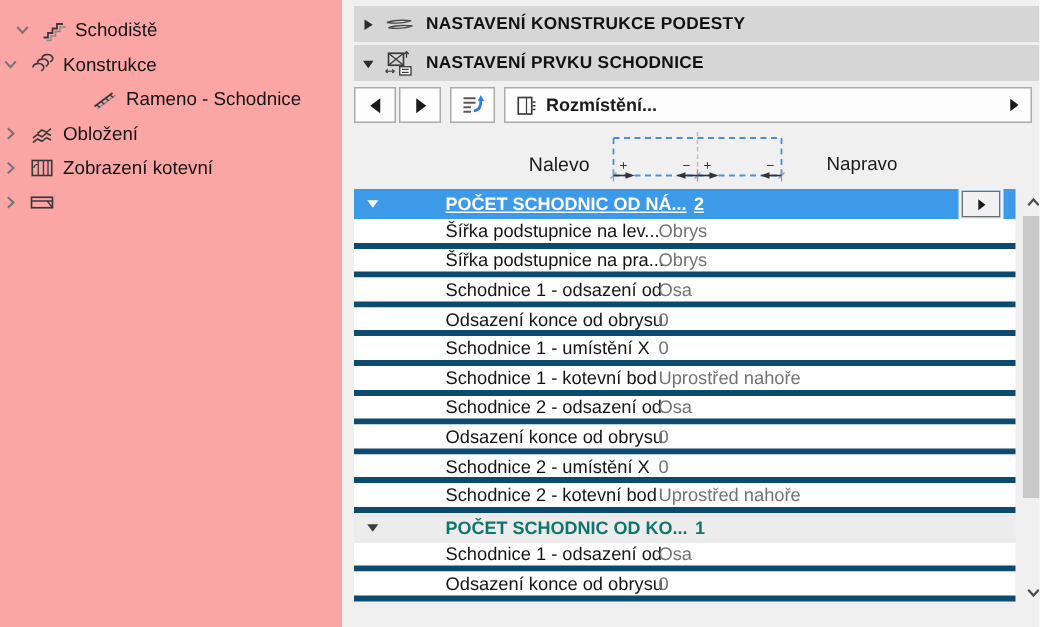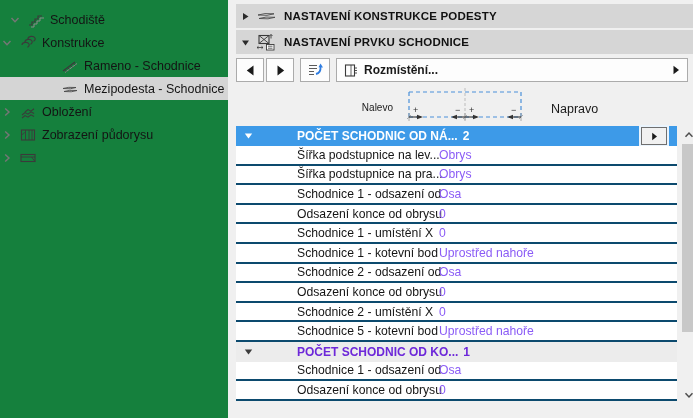--- a/index.html
+++ b/index.html
@@ -1,21 +1,21 @@
 <!DOCTYPE html>
 <html><head>
 <meta charset="utf-8">
 <style>
   * { margin:0; padding:0; box-sizing:border-box; }
   html,body { background:#fff; }
   body { font-family:"Liberation Sans","DejaVu Sans",sans-serif; font-size:12px; color:#1a1a1a; }
   #app { position:relative; width:693px; height:418px; background:#f0f0f0; overflow:hidden; }
 
   
-  #tree { position:absolute; left:0; top:0; width:228px; height:418px; background:#15803d; padding-top:8px; }
+  #tree { position:absolute; left:0; top:0; width:228px; height:418px; background:#fca5a5; padding-top:8px; }
   .titem { position:relative; height:23px; display:flex; align-items:center; white-space:nowrap; cursor:default; }
   .titem.sel { background:#d5d5d5; }
   .chev { width:14px; height:14px; display:inline-flex; align-items:center; justify-content:center; flex:0 0 14px; }
   .ticon { width:20px; height:18px; display:inline-flex; align-items:center; justify-content:center; margin:0 4px 0 4px; flex:0 0 20px; }
   .tlab { font-size:12.5px; color:#141414; }
   .lv0 { padding-left:8px; }
   .lv1 { }
   .lv2 { padding-left:56px; }
 
   
@@ -30,35 +30,35 @@
   .tbtn { position:absolute; top:0; height:24px; background:#fdfdfd; border:1px solid #ababab; display:flex; align-items:center; justify-content:center; cursor:pointer; }
   #btn-prev { left:0; width:28px; }
   #btn-next { left:30px; width:28px; }
   #btn-transfer { left:64px; width:30px; }
   #dd { left:100px; width:352px; justify-content:center; padding:0 6px; }
   #dd .ddlab { font-weight:bold; margin-left:6px; flex:1; }
   #dd .ddarrow { flex:0 0 10px; }
 
   
   #preview { position:absolute; left:8px; top:86px; width:457px; height:38px; }
-  #lbl-left  { position:absolute; right:300px; top:16px; font-size:10px; }
+  #lbl-left  { position:absolute; right:300px; top:16px; font-size:13px; }
   #lbl-right { position:absolute; left:296px;  top:16px; font-size:12.5px;margin-left:19px; }
   #diagram   { position:absolute; left:168px; top:0; }
 
   
   #ptable { position:absolute; left:8px; top:126px; width:441px; }
   .grow { position:relative; height:20px; display:flex; align-items:center; }
-  .grow.g1 { background:#3d9ae8; color:#fff; }
-  .grow.g2 { background:#ececec; color:#6d28d9; height:19.6px; }
+  .grow.g1 { background:#3d9ae8; color:#fff;text-decoration:underline; }
+  .grow.g2 { background:#ececec; color:#0f766e; height:19.6px; }
   .grow .gtri { width:12px; margin-left:8px; display:flex; flex:0 0 12px; }
   .grow .glab { font-weight:bold; font-size:12px; margin-left:41px; }
   .grow .gval { font-weight:bold; font-size:12px; margin-left:5px; }
-  .prow { position:relative; height:19.6px; background:#fff; border-bottom:2px solid #0c4a6e; display:flex; align-items:center; }
+  .prow { position:relative; height:19.6px; background:#fff; border-bottom:4px solid #0c4a6e; display:flex; align-items:center; }
   .plab { margin-left:61px; font-size:12.2px; color:#151515; }
-  .pval { position:absolute; left:203px; font-size:12.2px; color:#8b5cf6; }
+  .pval { position:absolute; left:203px; font-size:12.2px; color:#737373; }
   #row-more { position:absolute; left:405px; top:1px; width:26px; height:18px; background:#f1f1f1; border:1px solid #6f6f6f; outline:2px solid #eaf4fd; display:flex; align-items:center; justify-content:center; cursor:pointer; }
 
   
   #sbar { position:absolute; left:453px; top:126px; width:16px; height:278px; background:#f0f0f0; }
   #sb-up   { position:absolute; top:2px;  left:0; width:16px; height:14px; display:flex; align-items:center; justify-content:center; cursor:pointer; }
   #sb-dn   { position:absolute; bottom:2px; left:0; width:16px; height:14px; display:flex; align-items:center; justify-content:center; cursor:pointer; }
   #sb-thumb{ position:absolute; top:18px; left:1px; width:14px; height:188px; background:#c8c8c8; cursor:pointer; }
   svg { display:block; }
 </style>
 </head>
@@ -103,29 +103,20 @@
       <span class="ticon">
         <svg width="18" height="16" viewBox="0 0 18 16">
             <path d="M2 13 L14 4" stroke="#3a3a3a" stroke-width="1.2" fill="none"></path>
             <path d="M4 14.5 L16 5.5" stroke="#8a8a8a" stroke-width="1" fill="none"></path>
             <path d="M3.5 12 l2 1.6 M6.5 9.8 l2 1.6 M9.5 7.6 l2 1.6 M12.5 5.4 l2 1.6" stroke="#3a3a3a" stroke-width=".9" fill="none"></path>
           </svg>
       </span>
       <span class="tlab">Rameno - Schodnice</span>
     </div>
 
-    <div class="titem lv2 sel">
-      <span class="ticon">
-        <svg width="18" height="16" viewBox="0 0 18 16">
-            <path d="M2 7.5 q5 -1.8 13 -1 q-5 2 -13 1 z" fill="#e9e9e9" stroke="#4a4a4a" stroke-width=".9"></path>
-            <path d="M3 10.5 q5 -1.8 13 -1 q-5 2 -13 1 z" fill="#e9e9e9" stroke="#4a4a4a" stroke-width=".9"></path>
-          </svg>
-      </span>
-      <span class="tlab">Mezipodesta - Schodnice</span>
-    </div>
 
     <div class="titem lv1">
       <span class="chev">
         <svg width="10" height="10" viewBox="0 0 10 10">
             <polyline points="3.2,1.5 7,5 3.2,8.5" fill="none" stroke="#767676" stroke-width="1.4"></polyline>
           </svg>
       </span>
       <span class="ticon">
         <svg width="18" height="16" viewBox="0 0 18 16">
             <path d="M3 11 l3 -2.4 3 1.6 3 -2.4 3 1.6" fill="none" stroke="#3a3a3a" stroke-width="1.1"></path>
@@ -142,21 +133,21 @@
             <polyline points="3.2,1.5 7,5 3.2,8.5" fill="none" stroke="#767676" stroke-width="1.4"></polyline>
           </svg>
       </span>
       <span class="ticon">
         <svg width="18" height="16" viewBox="0 0 18 16">
             <rect x="2.5" y="3" width="13" height="10" fill="none" stroke="#3a3a3a" stroke-width="1.1"></rect>
             <path d="M6.5 3 v10 M10 3 v10 M13 3 v10" stroke="#3a3a3a" stroke-width=".9"></path>
             <path d="M3.5 8 a3 3 0 0 1 2.5 -2.5" fill="none" stroke="#3a3a3a" stroke-width=".8"></path>
           </svg>
       </span>
-      <span class="tlab">Zobrazení půdorysu</span>
+      <span class="tlab">Zobrazení kotevní</span>
     </div>
 
     <div class="titem lv1">
       <span class="chev">
         <svg width="10" height="10" viewBox="0 0 10 10">
             <polyline points="3.2,1.5 7,5 3.2,8.5" fill="none" stroke="#767676" stroke-width="1.4"></polyline>
           </svg>
       </span>
       <span class="ticon">
         <svg width="18" height="16" viewBox="0 0 18 16">
@@ -308,21 +299,21 @@
       </div>
       <div class="prow">
         <span class="plab">Odsazení konce od obrysu</span>
         <span class="pval">0</span>
       </div>
       <div class="prow">
         <span class="plab">Schodnice 2 - umístění X</span>
         <span class="pval">0</span>
       </div>
       <div class="prow">
-        <span class="plab">Schodnice 5 - kotevní bod</span>
+        <span class="plab">Schodnice 2 - kotevní bod</span>
         <span class="pval">Uprostřed nahoře</span>
       </div>
 
       <div class="grow g2">
         <span class="gtri">
           <svg width="9" height="8" viewBox="0 0 9 8">
               <polygon points="0.8,1.5 8.2,1.5 4.5,6.5" fill="#3c3c3c"></polygon>
             </svg>
         </span>
         <span class="glab">POČET SCHODNIC OD KO...</span>

